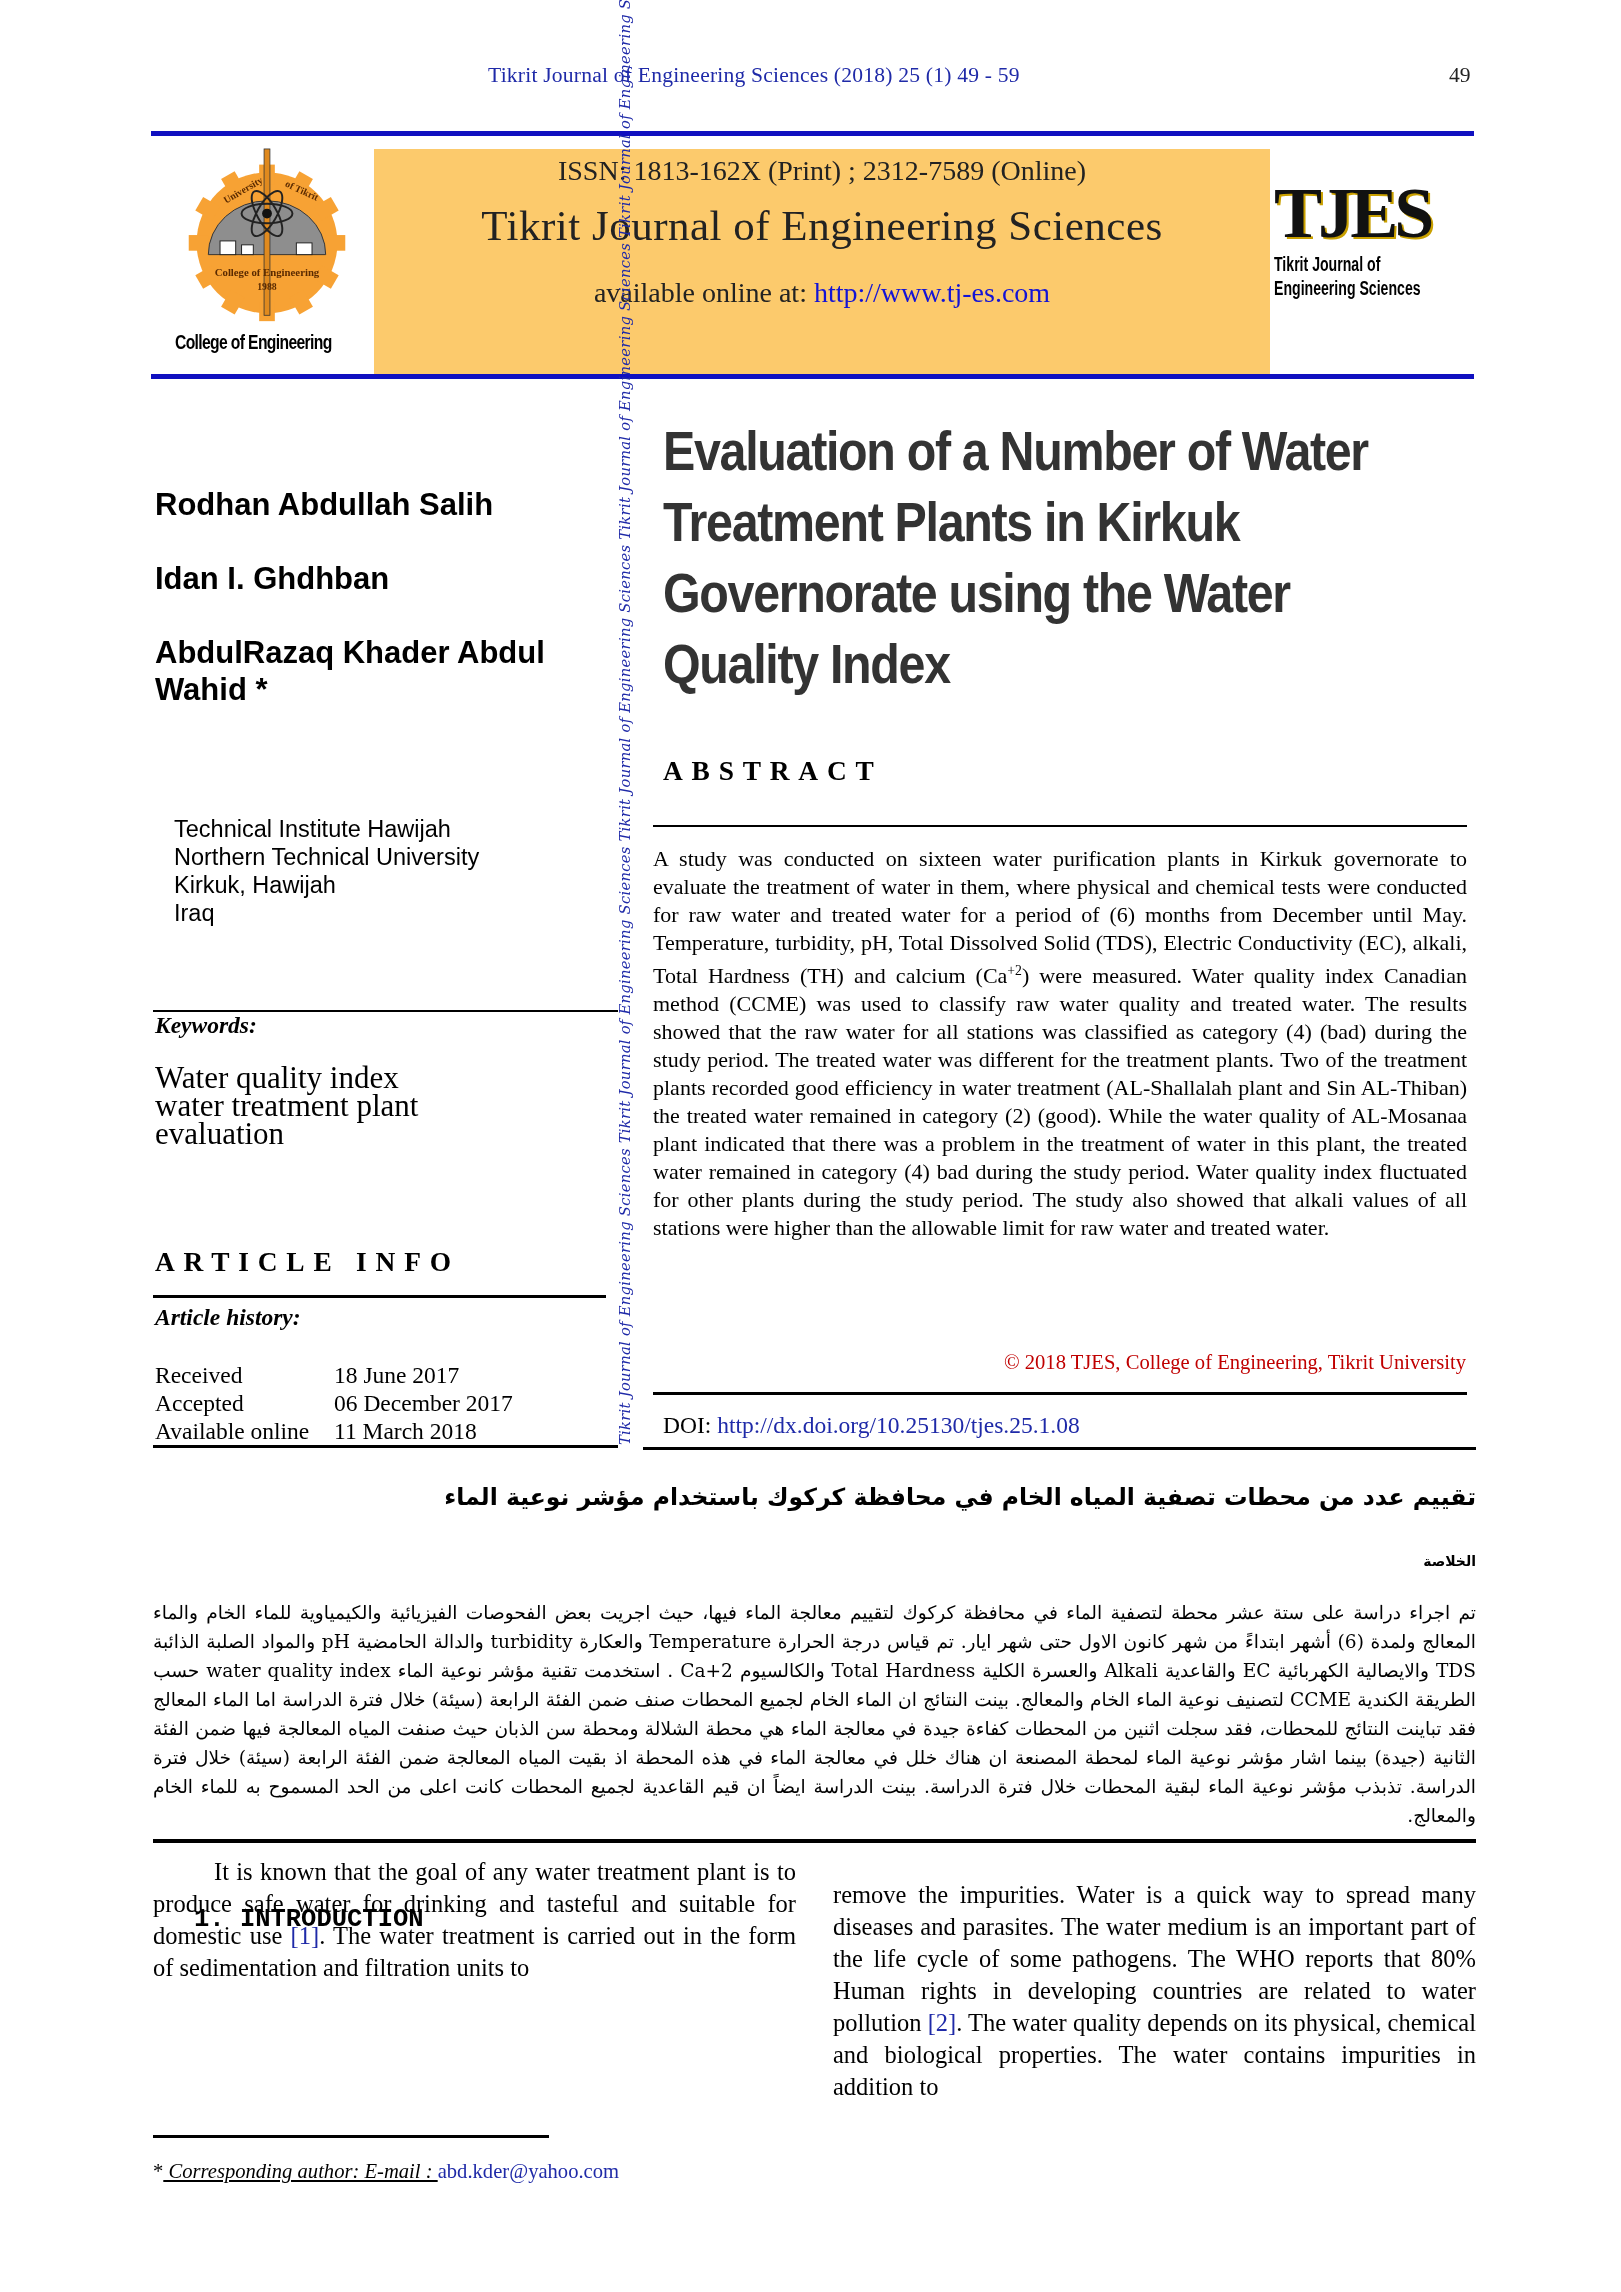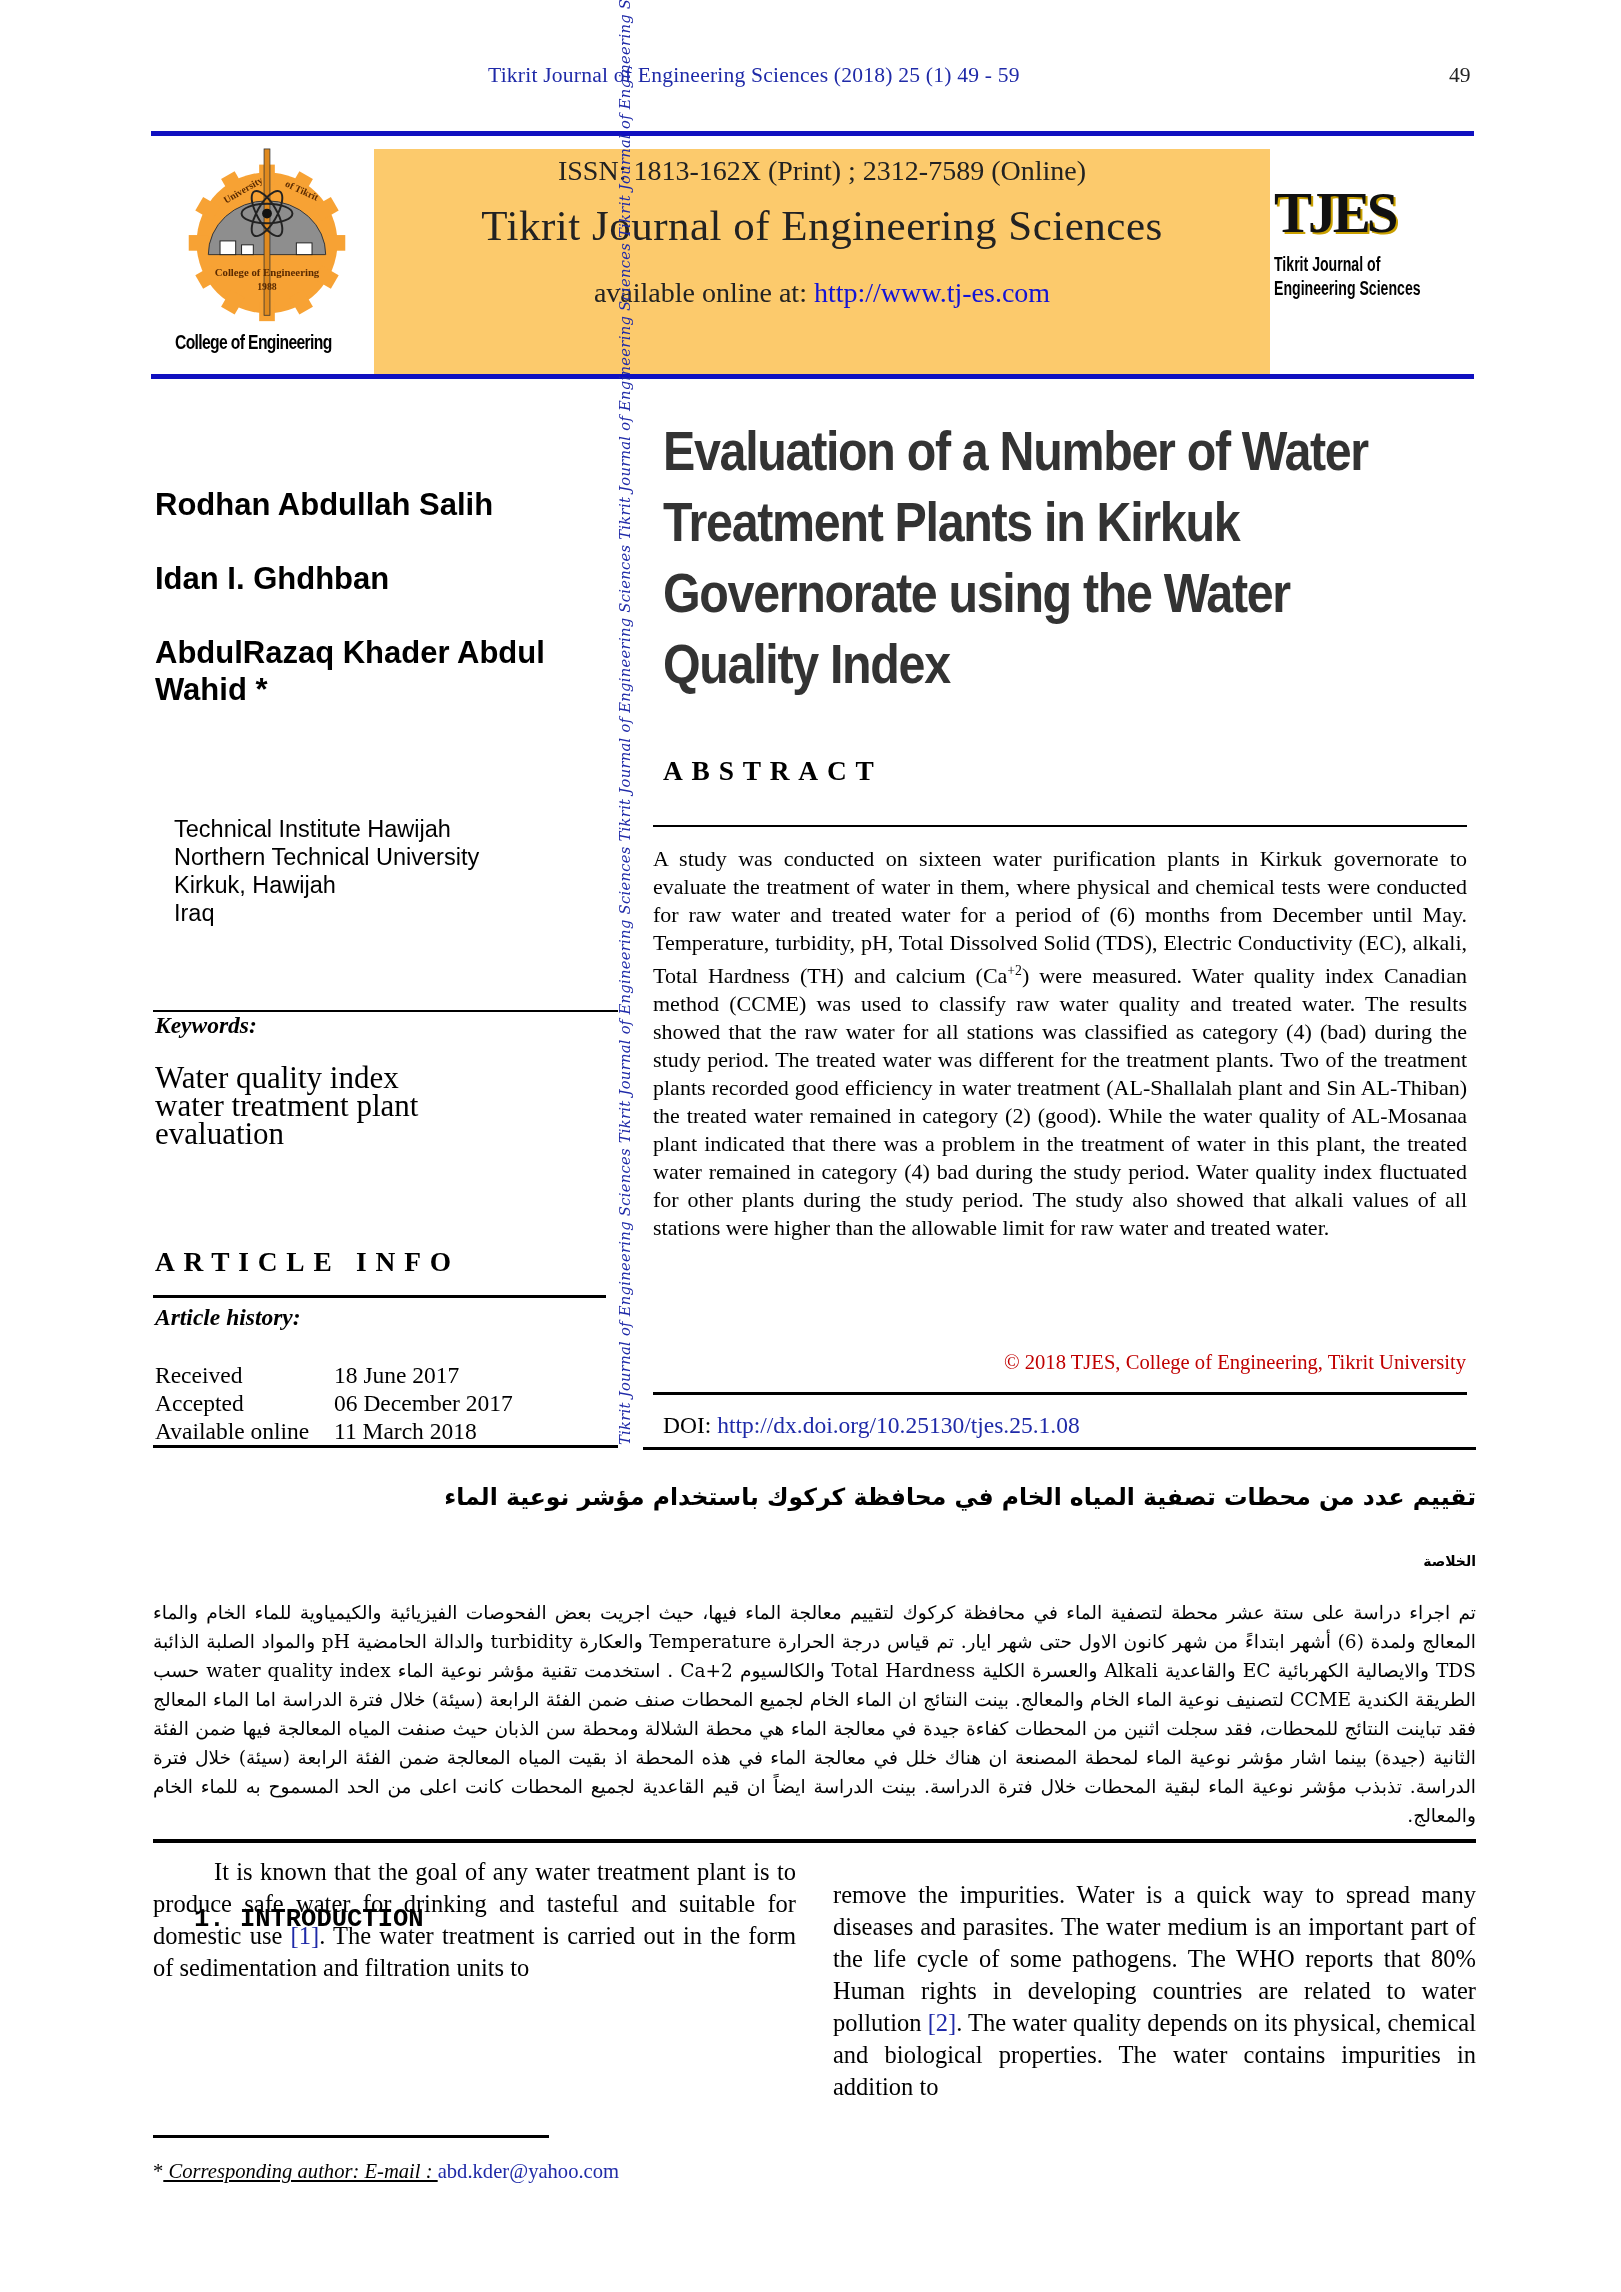--- a/index.html
+++ b/index.html
@@ -10,21 +10,21 @@
   .page-number { position:absolute; left:1449px; top:0; font-size:21.6px; color:#222; }
   .rule-blue { position:absolute; left:151px; width:1323px; height:4.9px; background:#1010c0; }
   .banner { left:374px; top:149px; width:896px; height:228px; background:#fcca6c; text-align:center; }
   .banner .issn { margin-top:5.9px; font-size:28px; color:#222; }
   .banner .jtitle { margin-top:13.7px; font-size:43px; color:#222; letter-spacing:0.5px; }
   .banner .avail { margin-top:27.4px; font-size:28px; color:#222; }
   .banner .avail a { color:#1313d6; text-decoration:none; }
   .logo-left { left:169px; top:147px; width:196px; height:211px; }
   .logo-left .label { position:absolute; left:5.9px; top:184px; font-family:"Liberation Sans", sans-serif; font-weight:bold; font-size:19.6px; letter-spacing:-0.8px; transform:scaleX(0.8); transform-origin:left; white-space:nowrap; }
   .logo-right { left:1274px; top:174px; width:216px; height:157px; }
-  .tjes-big { font-family:"Liberation Serif", serif; font-weight:bold; font-size:57px; line-height:78px; letter-spacing:-3.9px; color:#111; text-shadow:2px 2px 0 #c9a000; }
+  .tjes-big { font-family:"Liberation Serif", serif; font-weight:bold; font-size:72px; line-height:78px; letter-spacing:-3.9px; color:#111; text-shadow:2px 2px 0 #c9a000; }
   .tjes-sub { font-family:"Liberation Sans", sans-serif; font-weight:bold; font-size:19.6px; line-height:21.6px; transform:scaleX(0.72); transform-origin:left; white-space:nowrap; margin-top:2px; }
   .authors { left:155px; top:486px; width:451px; font-family:"Liberation Sans", sans-serif; font-weight:bold; font-size:31px; line-height:37px; }
   .authors .author { margin-bottom:37px; }
   .affil { left:174px; top:815px; font-family:"Liberation Sans", sans-serif; font-size:23.5px; line-height:28px; }
   .hr { position:absolute; background:#000; }
   .keywords-label { left:155px; top:1012px; font-style:italic; font-weight:bold; font-size:23.5px; }
   .keywords-list { left:155px; top:1064px; font-size:31px; line-height:28px; }
   .info-head { left:155px; top:1247px; font-weight:bold; font-size:27.4px; letter-spacing:8.8px; }
   .history-label { left:155px; top:1304px; font-style:italic; font-weight:bold; font-size:23.5px; }
   .history { left:155px; top:1361px; font-size:23.5px; line-height:28px; }

